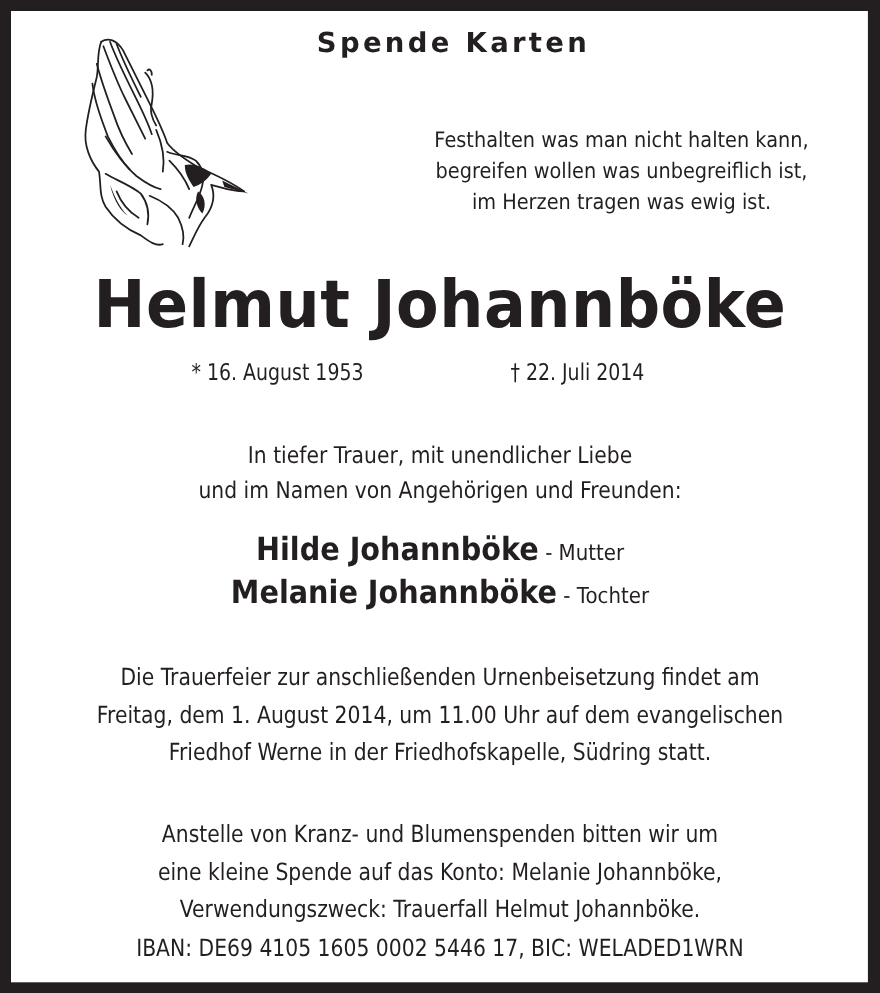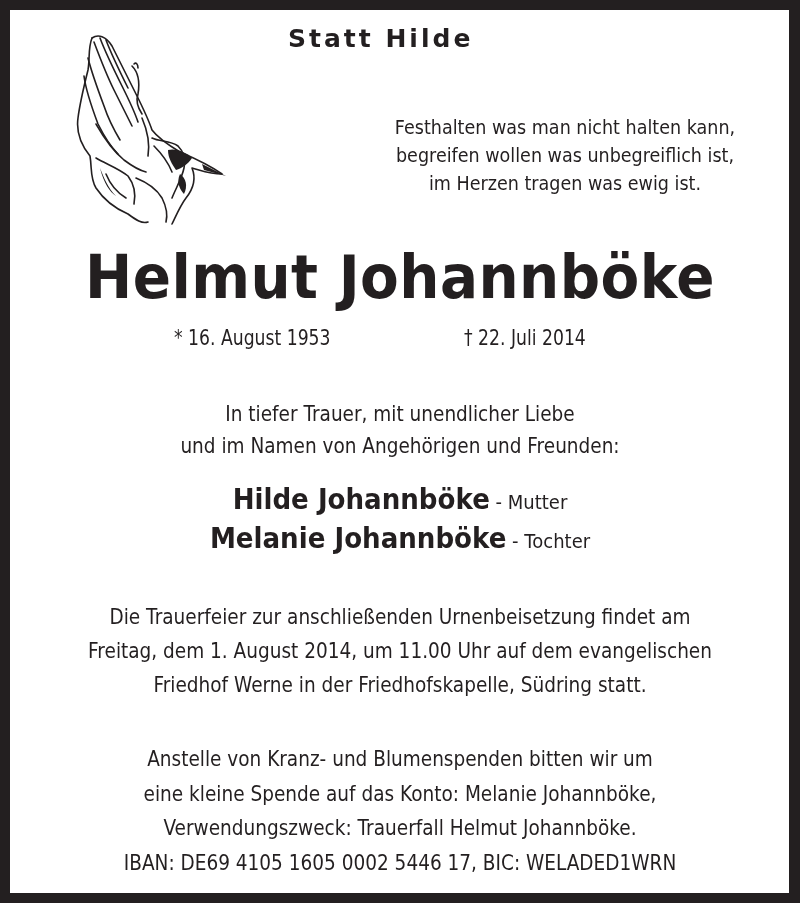--- a/index.html
+++ b/index.html
@@ -96,21 +96,21 @@
     }
     .line { display: block; }
   </style>
 </head>
 <body>
 
 <div style="position:absolute;inset:0;"></div>
 
 <div class="card"></div>
 
-<div class="abs heading-top">Statt Hilde</div>
+<div class="abs heading-top">Spende Karten</div>
 
 <svg class="abs hands" viewBox="0 0 160 200" xmlns="http://www.w3.org/2000/svg">
   <g fill="none" stroke="#231f20" stroke-width="1.6" stroke-linecap="round" stroke-linejoin="round">
 
     <path d="M16 10 C22 6 30 8 36 18 C44 34 52 50 60 66 C66 78 72 90 76 102 C82 110 94 118 104 124 C118 130 132 136 146 146 C134 146 124 142 116 140 C120 150 118 160 110 170 C104 178 100 188 96 196"></path>
     <path d="M16 10 C12 20 14 30 12 42 C8 58 4 74 2 90 C0 104 6 118 14 128 C16 140 14 150 20 160 C28 172 38 180 52 186 C60 192 66 196 72 194"></path>
 
     <path d="M18 14 C24 30 30 46 38 62 C44 74 50 86 56 98"></path>
     <path d="M24 10 C30 26 38 42 46 58 C52 70 58 82 62 94"></path>
     <path d="M30 12 C36 28 44 44 52 60"></path>

